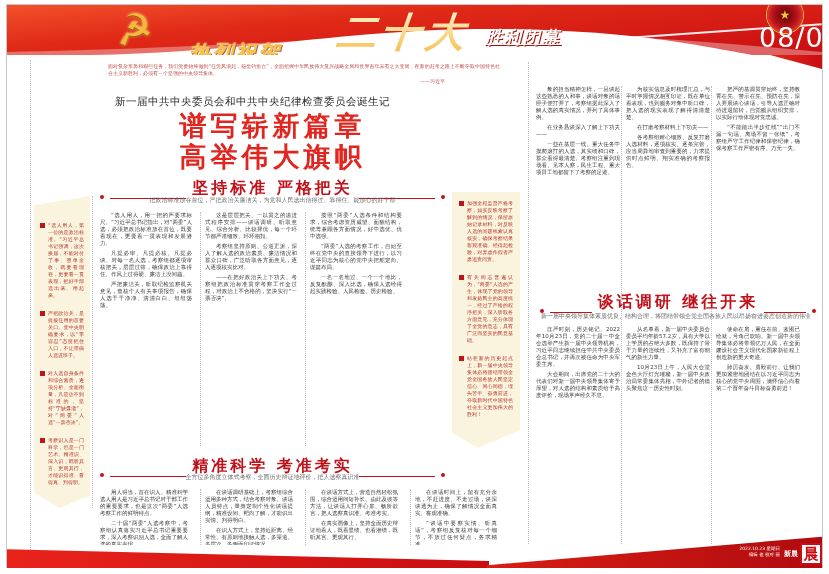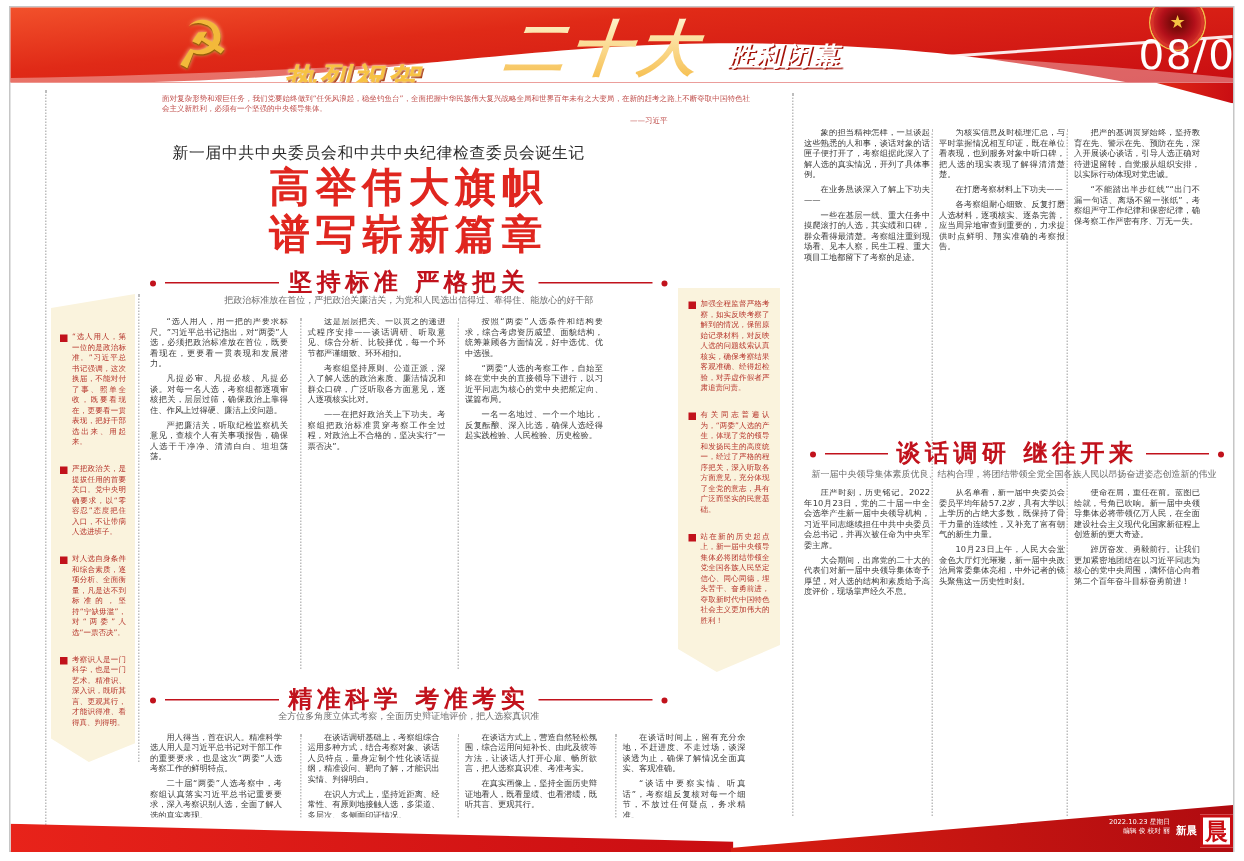--- a/index.html
+++ b/index.html
@@ -48,21 +48,21 @@
   
   .quote{position:absolute;left:108px;top:63px;width:392px;font-size:5px;line-height:6.5px;
           color:#c0504d;text-align:justify;}
   .quote .attr{text-align:right;padding-right:55px;margin-top:2px;}
   .kicker{position:absolute;left:115px;top:95px;width:330px;font-size:10.5px;color:#2b2b2b;
           letter-spacing:.5px;}
   .headline{position:absolute;left:100px;top:110px;width:345px;text-align:center;
           font-size:27px;line-height:31px;font-weight:bold;color:#e0261f;letter-spacing:4px;}
 
   
-  .sec-h{position:absolute;display:flex;align-items:center;gap:6px;}
+  .sec-h{position:absolute;display:flex;align-items:flex-end;gap:6px;}
   .sec-h .ln{flex:1;height:0;border-top:1px solid #c1121c;}
   .sec-h .dt{flex:none;width:4px;height:4px;border-radius:50%;background:#c1121c;}
   .sec-h .tx{flex:none;font-size:16px;font-weight:bold;color:#c1121c;letter-spacing:3px;}
   .sec-sub{position:absolute;text-align:center;font-size:6px;color:#6b6b6b;}
 
   
   .col{position:absolute;font-size:5.5px;line-height:7px;color:#3a3a3a;text-align:justify;
           overflow:hidden;}
   .col p{margin:0 0 3px 0;text-indent:11px;}
 
@@ -113,22 +113,22 @@
   <div class="vdot" style="left:528px;top:62px;height:482px;"></div>
   <div class="vdot" style="left:621px;top:86px;height:458px;"></div>
   <div class="vdot" style="left:711px;top:86px;height:458px;"></div>
 
   <div class="quote">
     <div>面对复杂形势和艰巨任务，我们党要始终做到“任凭风浪起，稳坐钓鱼台”，全面把握中华民族伟大复兴战略全局和世界百年未有之大变局，在新的赶考之路上不断夺取中国特色社会主义新胜利，必须有一个坚强的中央领导集体。</div>
     <div class="attr">——习近平</div>
   </div>
   <div class="kicker">新一届中共中央委员会和中共中央纪律检查委员会诞生记</div>
   <div class="headline">
+    <div>谱写崭新篇章</div>
     <div>高举伟大旗帜</div>
-    <div>谱写崭新篇章</div>
   </div>
 
   <div class="sec-h" style="left:100px;top:178px;width:345px;">
     <span class="dt"></span>
       <span class="ln"></span>
     <span class="tx">坚持标准  严格把关</span>
     <span class="ln"></span>
       <span class="dt"></span>
   </div>
   <div class="sec-sub" style="left:100px;top:196px;width:345px;">把政治标准放在首位，严把政治关廉洁关，为党和人民选出信得过、靠得住、能放心的好干部</div>

